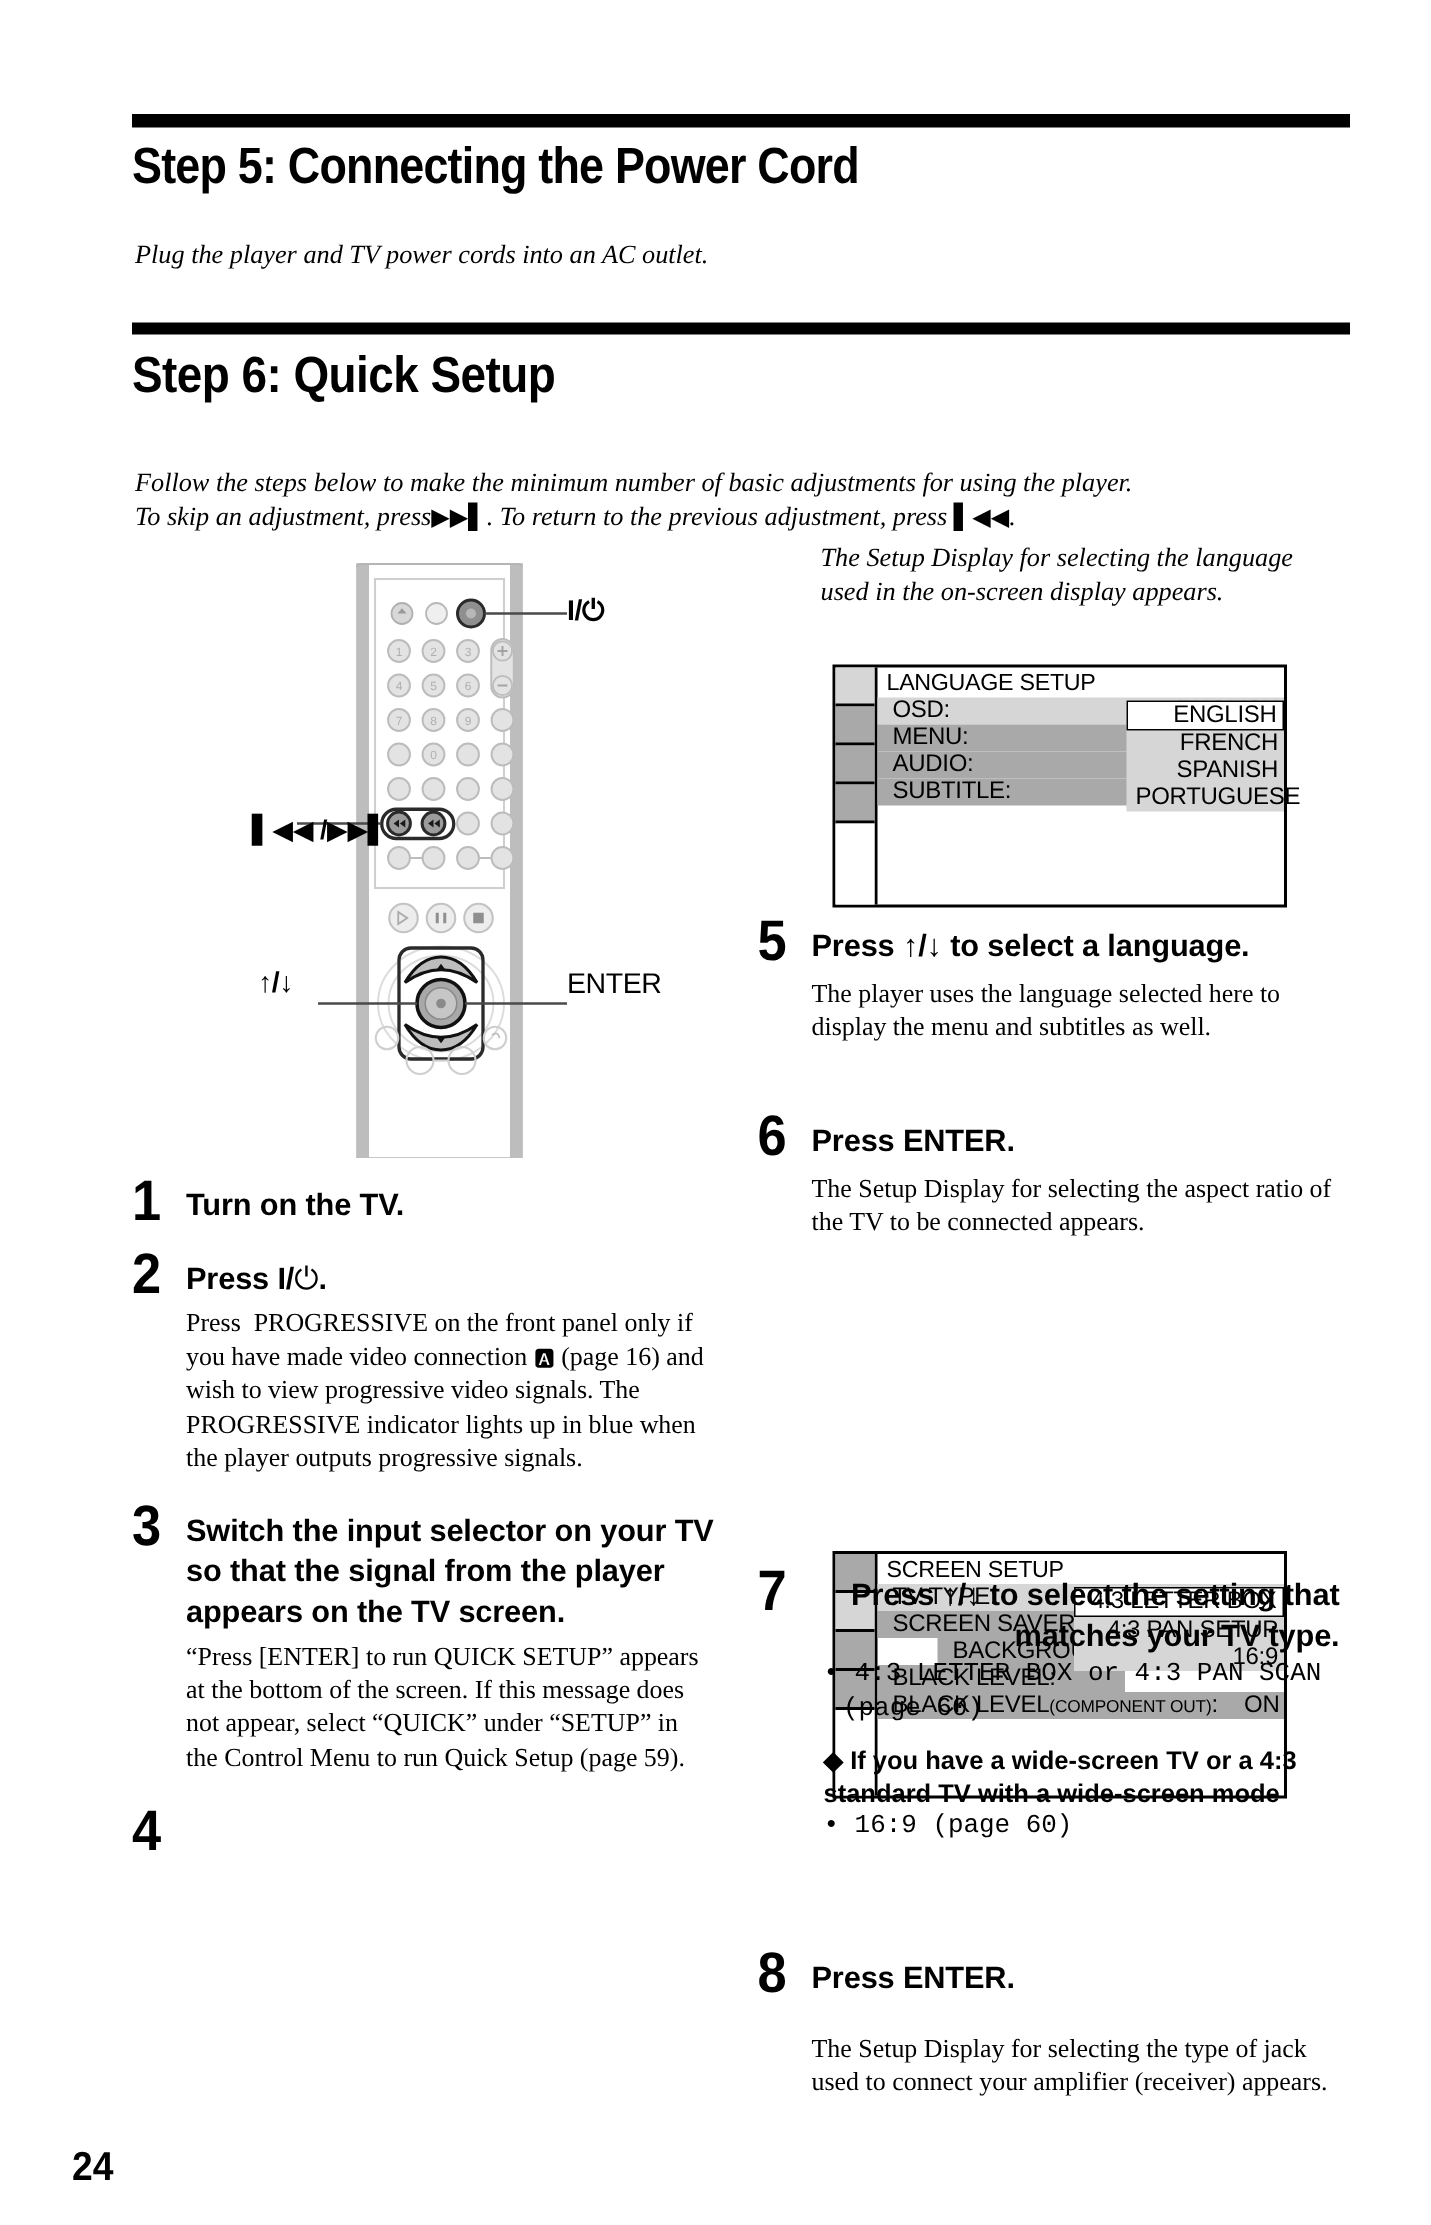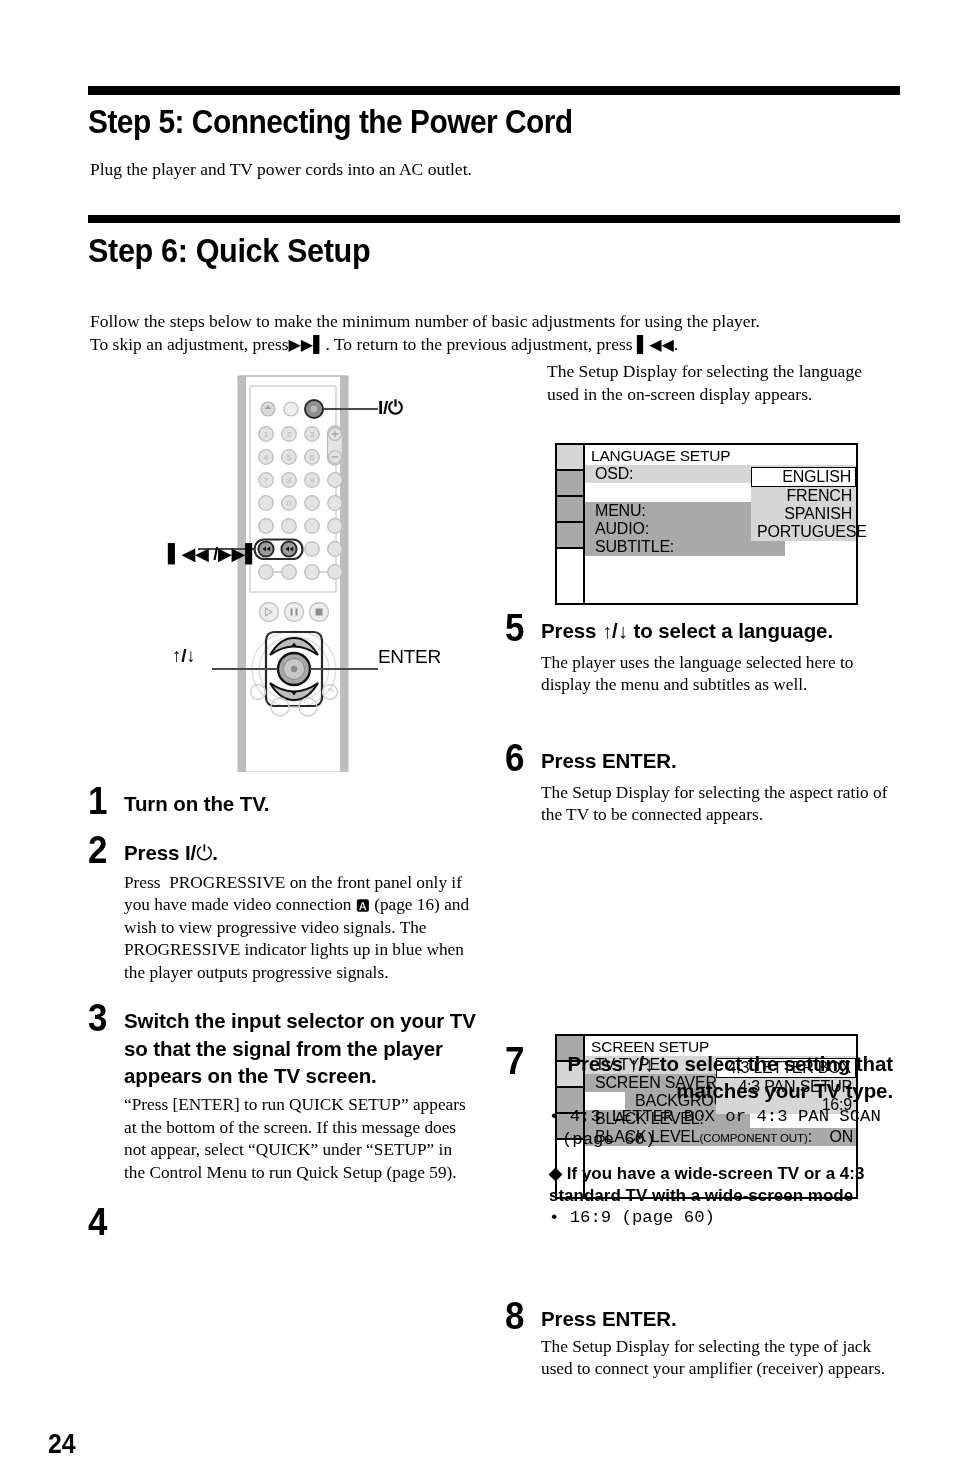--- a/index.html
+++ b/index.html
@@ -37,20 +37,21 @@
     transform: scaleX(0.9);
     transform-origin: left center;
     white-space: nowrap;
     margin: 8px 0 0 0;
     line-height: 1.15;
   }
   .body-text {
     font-family: "Liberation Serif", serif;
     font-size: 17.5px;
     line-height: 1.32;
+    font-style: italic;
   }
 
   
   .abs { position:absolute; }
 
   
   .step { position: relative; }
   .step-row { display:flex; align-items:flex-start; }
   .step-num {
     font-family: "Liberation Sans", sans-serif;
@@ -171,21 +172,21 @@
     letter-spacing: -0.3px;
     white-space: nowrap;
   }
   .ico-inline { font-family:"DejaVu Sans", sans-serif; }
 </style>
 </head>
 <body>
 
 <div class="page">
 
-  <div class="abs" style="left:88px; top:86px; width:812px;">
+  <div class="abs" style="left:88px; top:76px; width:812px;">
     <div class="rule"></div>
     <div class="h-step5">Step 5: Connecting the Power Cord</div>
   </div>
   <div class="abs body-text" style="left:90px; top:158px; width:812px;">Plug the player and TV power cords into an AC outlet.</div>
 
   <div class="abs" style="left:88px; top:215px; width:812px;">
     <div class="rule-thin"></div>
     <div class="h-step6">Step 6: Quick Setup</div>
   </div>
 
@@ -377,21 +378,21 @@
         <div class="osd-tab" style="height:26px;"></div>
         <div class="osd-tab blank" style="flex:1;"></div>
       </div>
       <div class="osd-main">
         <div class="osd-title">LANGUAGE SETUP</div>
         <div class="osd-rows">
           <div class="osd-row row-sel">
             <span>OSD:</span>
             <span>ENGLISH</span>
           </div>
-          <div class="osd-row row-grey" style="width:200px;margin-top:19px;">
+          <div class="osd-row row-grey" style="width:200px;">
             <span>MENU:</span>
           </div>
           <div class="osd-row row-grey" style="width:200px;">
             <span>AUDIO:</span>
           </div>
           <div class="osd-row row-grey" style="width:200px;">
             <span>SUBTITLE:</span>
           </div>
         </div>
 
@@ -473,18 +474,18 @@
       <div>standard TV with a wide-screen mode</div>
     </div>
     <div class="bullet-line">• 16:9 (page 60)</div>
   </div>
 
   <div class="abs" style="left:505px; top:1300px; width:400px;">
     <div class="step-row">
       <div class="step-num">8</div>
       <div class="step-title" style="width:350px;">Press ENTER.</div>
     </div>
-    <div class="step-body" style="width:352px; margin-top:3px;">The Setup Display for selecting the type of jack used to connect your amplifier (receiver) appears.</div>
+    <div class="step-body" style="width:352px; margin-top:22px;">The Setup Display for selecting the type of jack used to connect your amplifier (receiver) appears.</div>
   </div>
 
   <div class="abs pageno" style="left:48px; top:1429px;">24</div>
 
 </div>
 
 </body></html>

